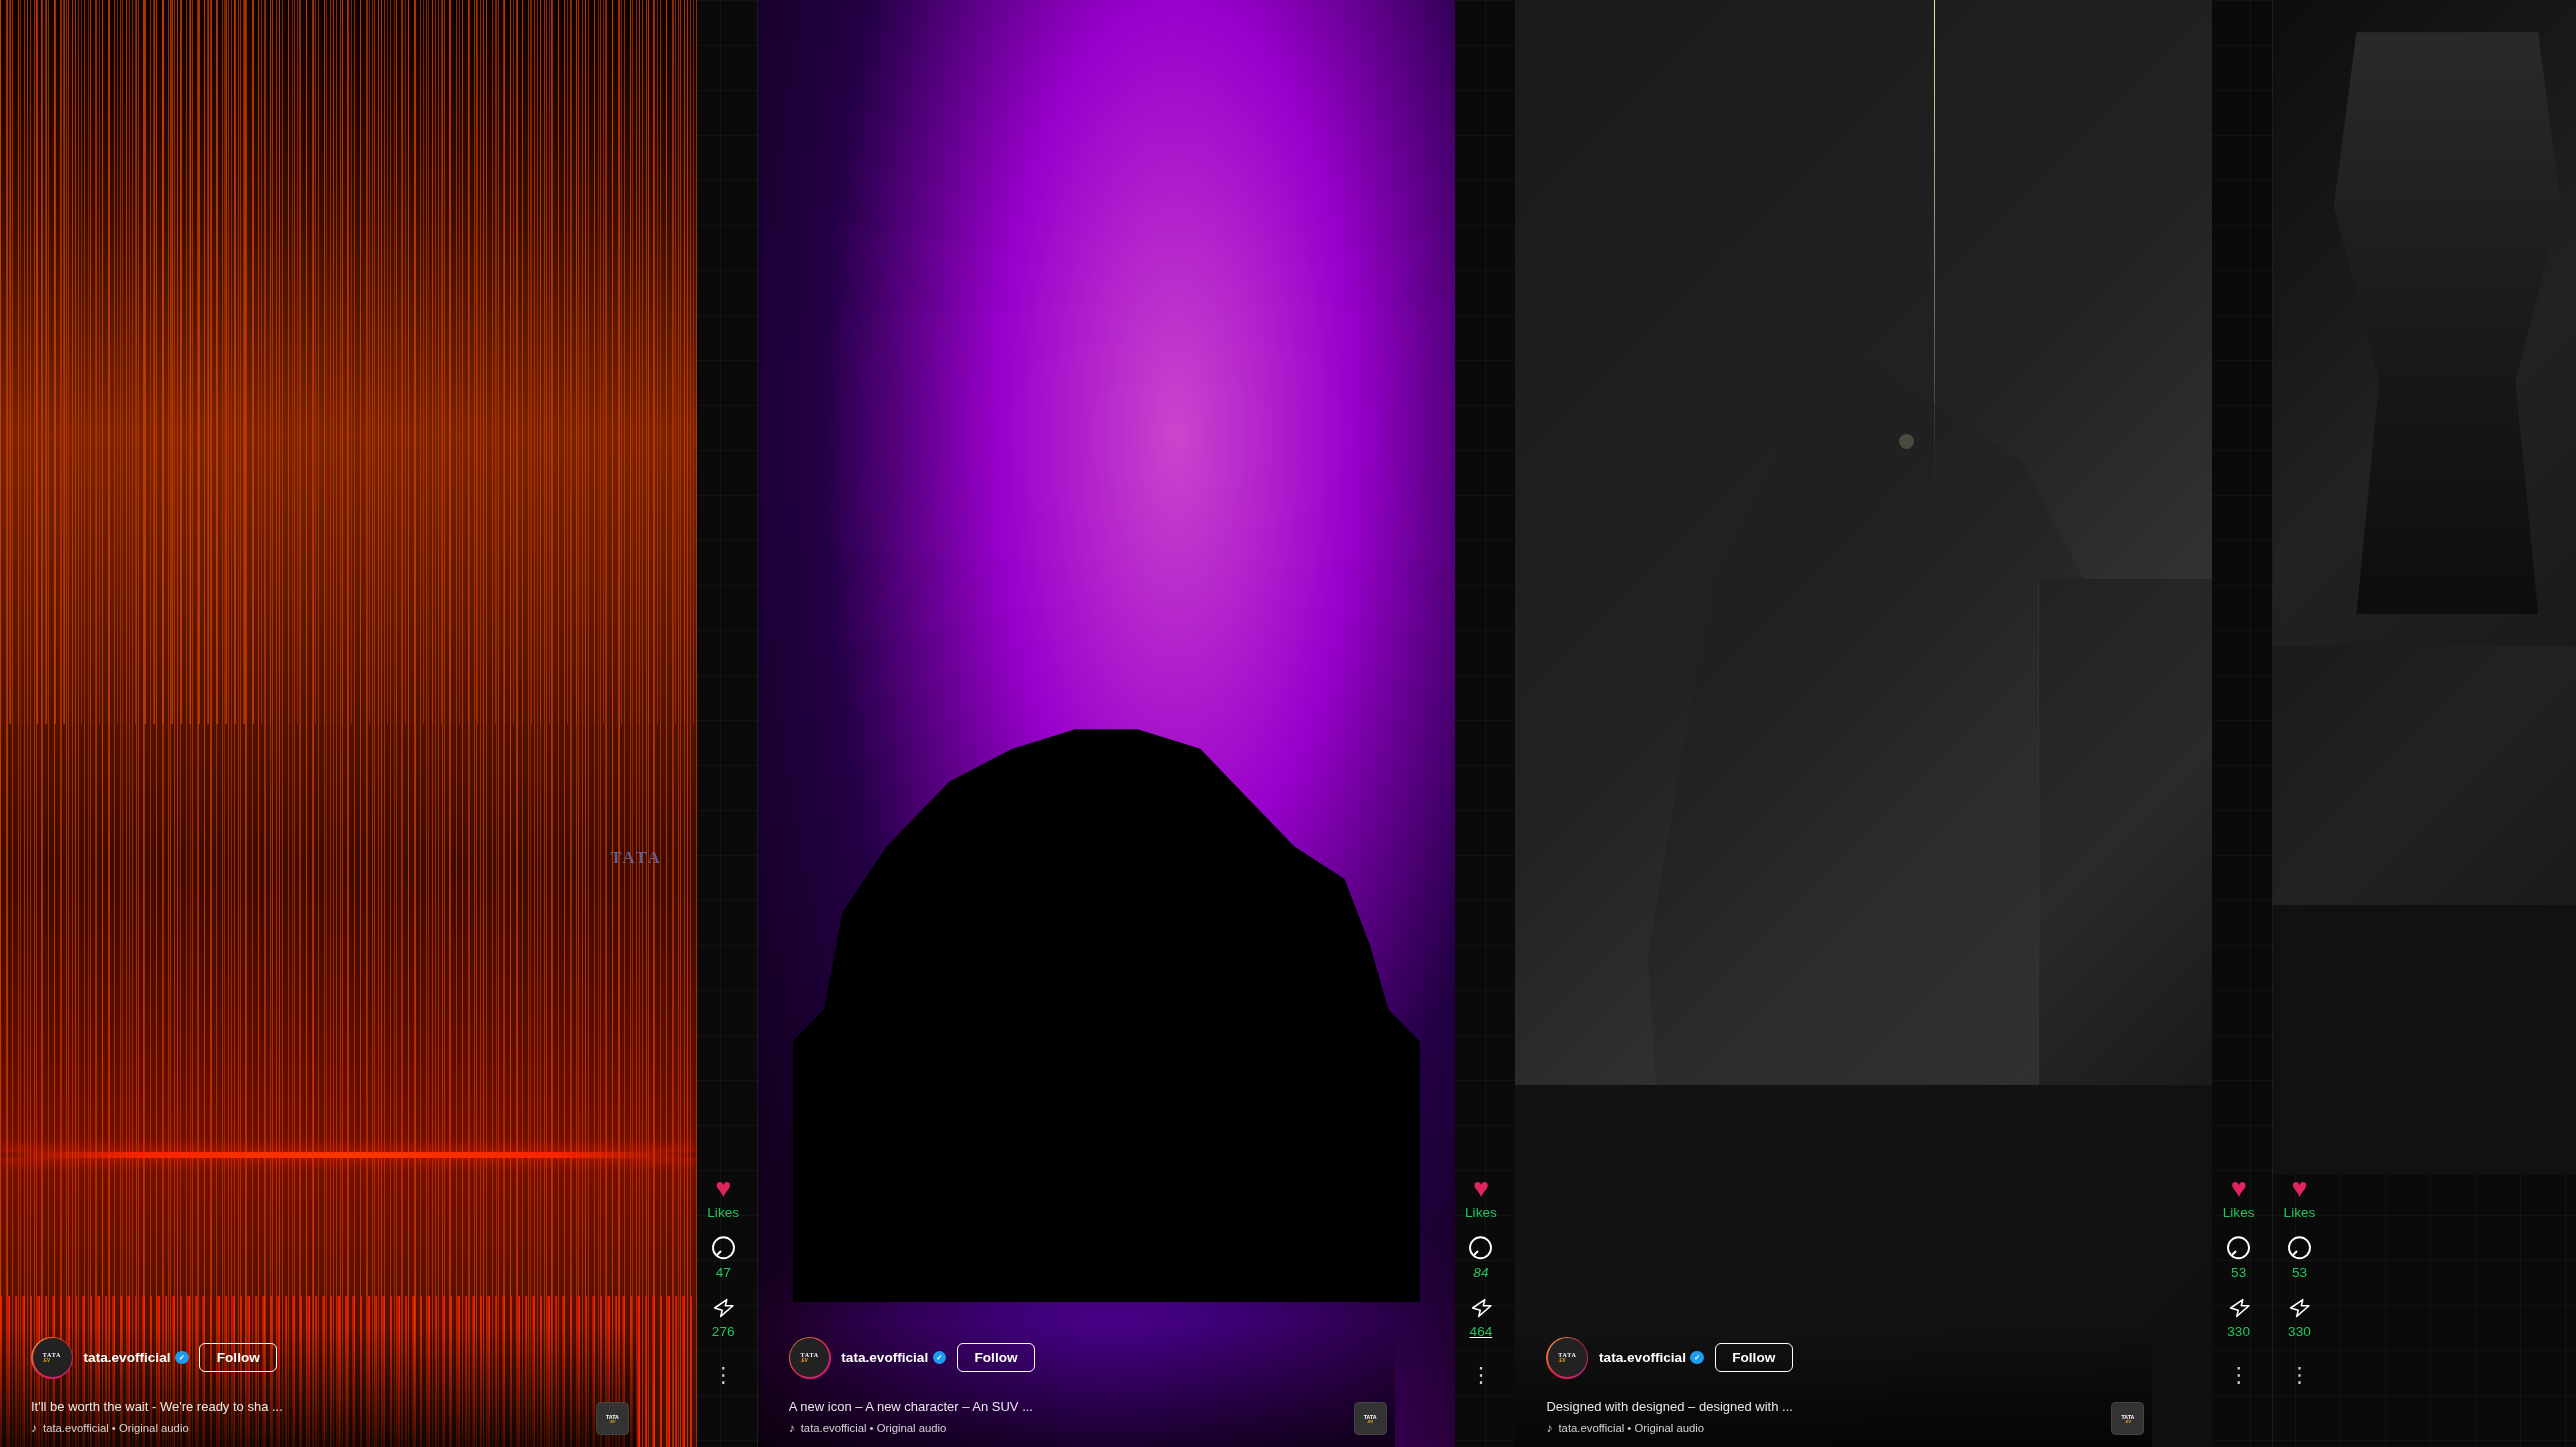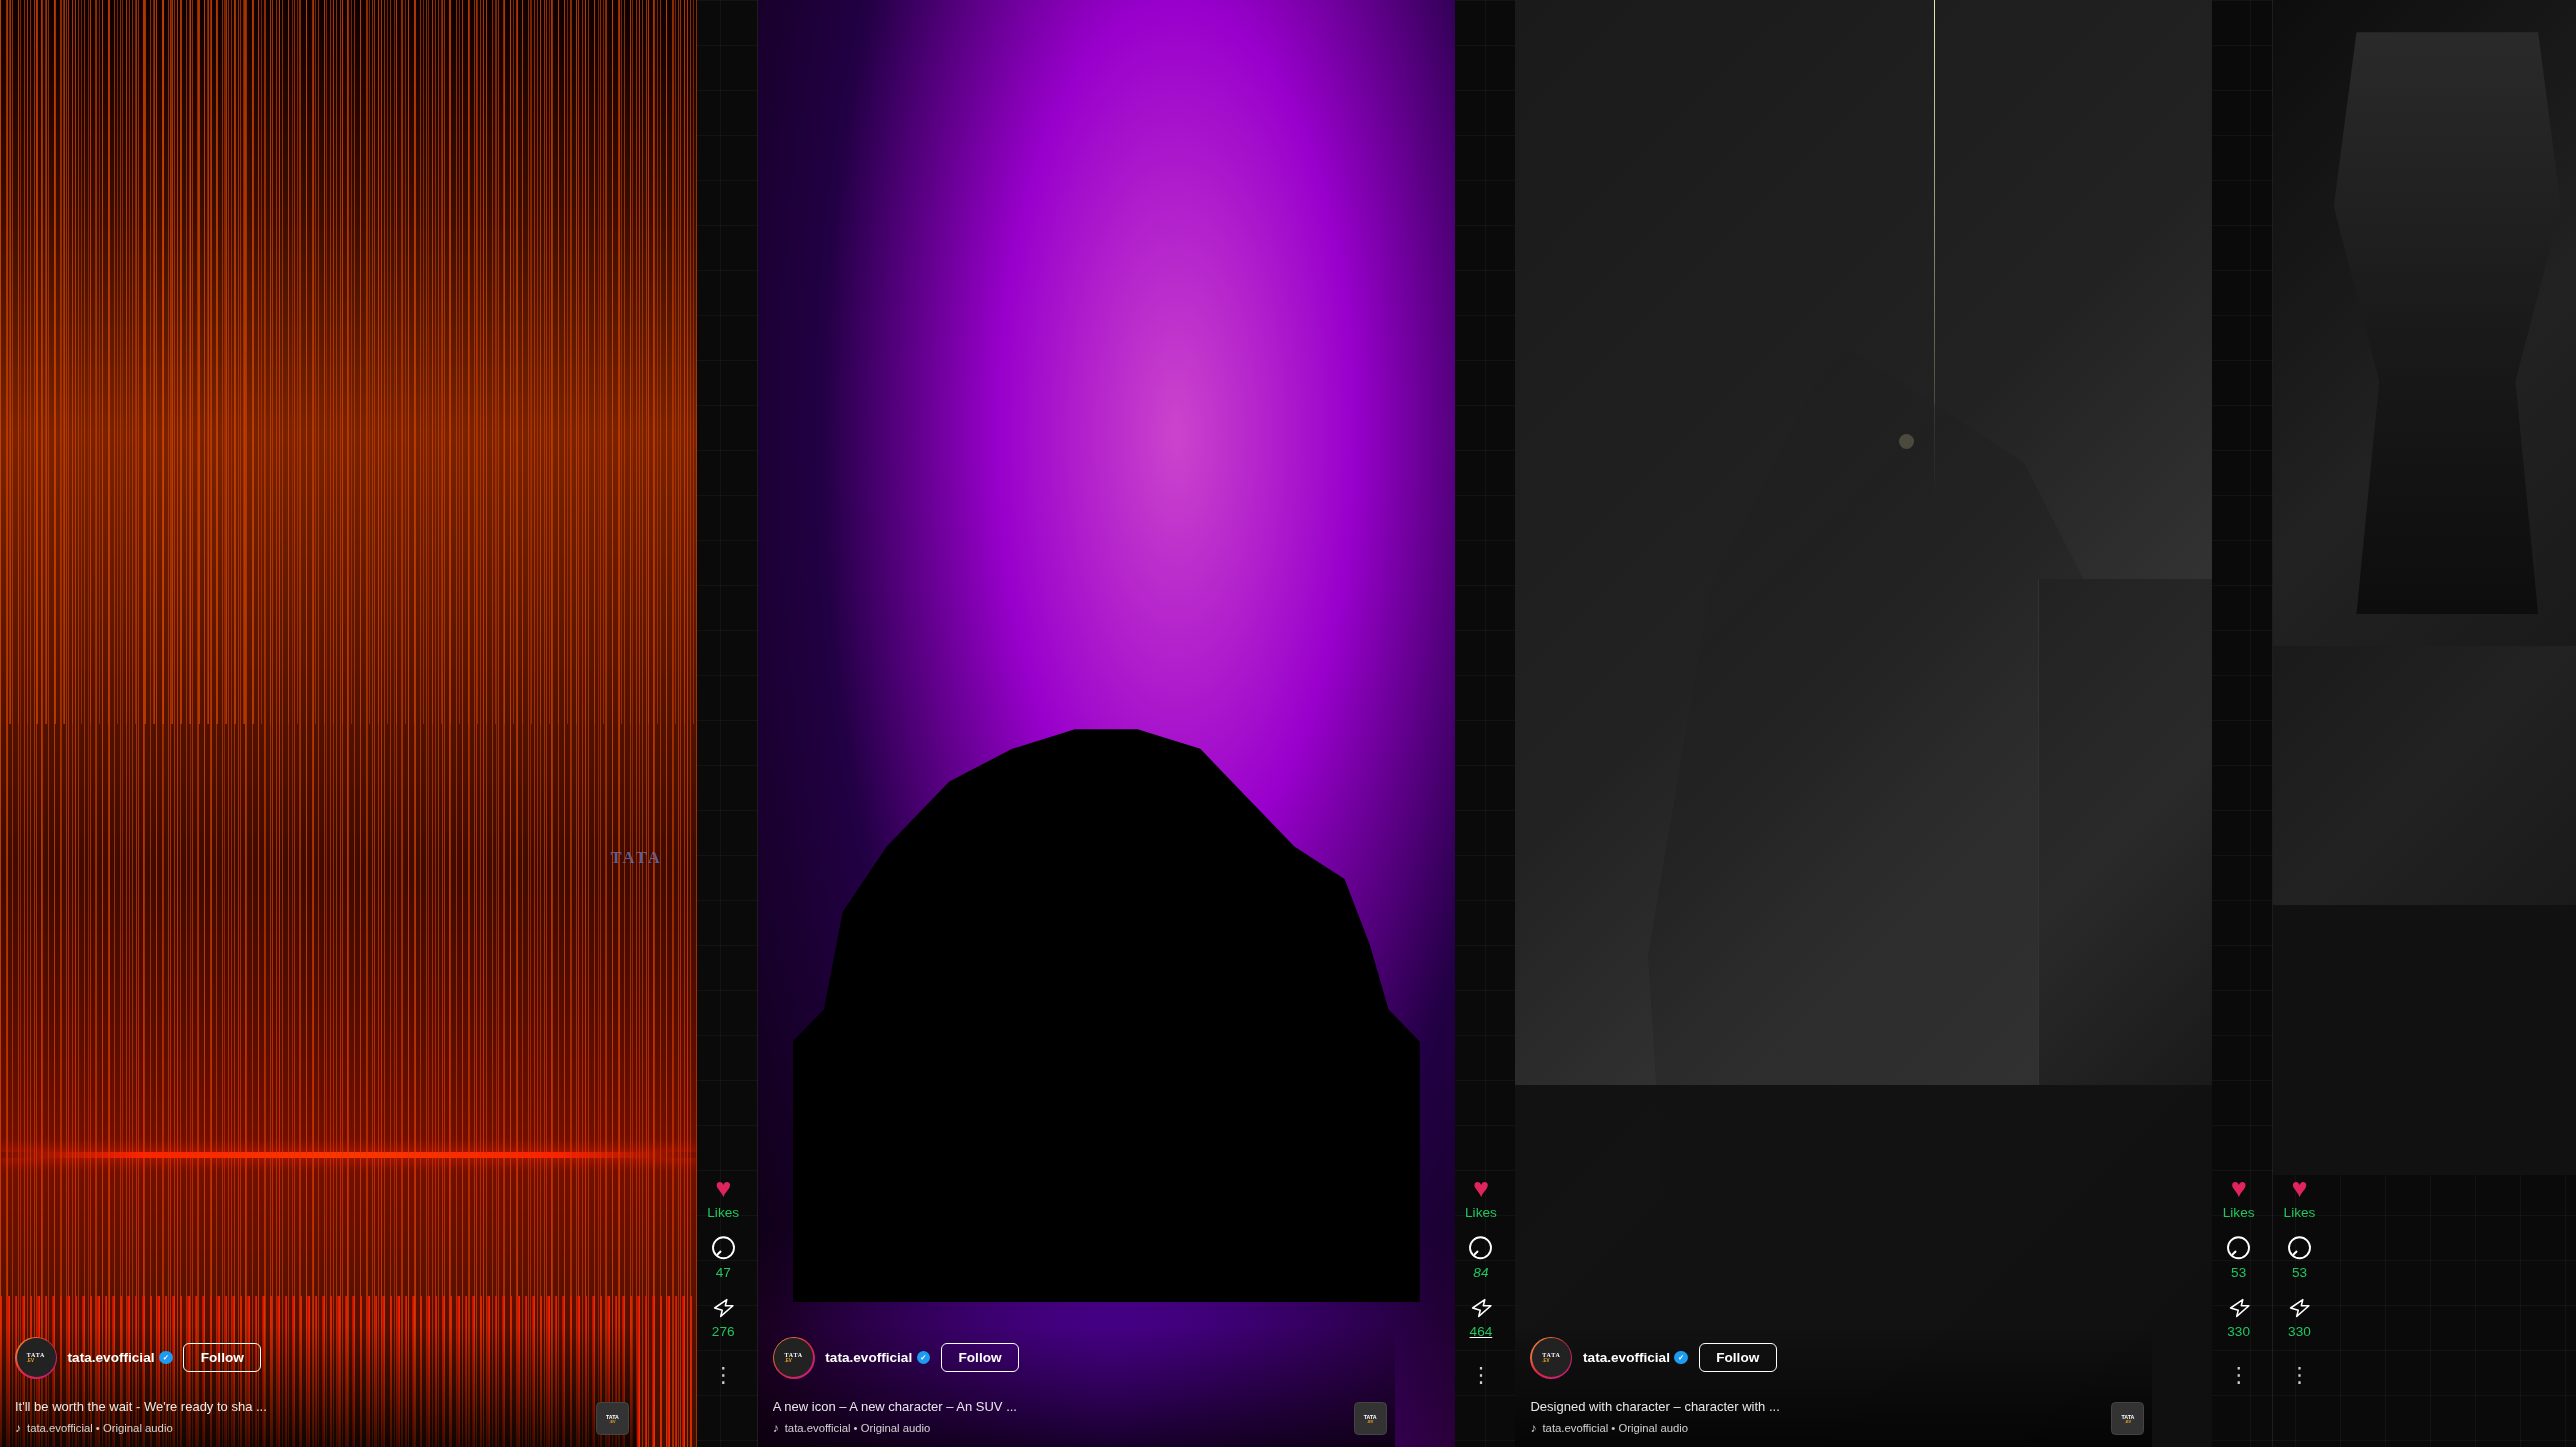--- a/index.html
+++ b/index.html
@@ -166,21 +166,21 @@
       opacity: 0.8;
       margin-top: 6px;
     }
 
     
     .reel-info {
       position: absolute;
       bottom: 0;
       left: 0;
       right: 60px;
-      padding: 12px 15px;
+      padding: 12px 31px;
       background: linear-gradient(0deg, rgba(0,0,0,0.7) 0%, transparent 100%);
     }
 
     .reel-author-row {
       display: flex;
       align-items: center;
       gap: 10.6px;
       margin-bottom: 9px;
     }
 
@@ -483,21 +483,21 @@
                 <div class="ev-text">.EV</div>
               </div>
             </div>
           </div>
           <span class="author-name">
             <span>tata.evofficial</span>
             <span class="verified-badge">✓</span>
           </span>
           <button class="follow-btn">Follow</button>
         </div>
-        <div class="reel-caption">Designed with character – character with ...</div>
+        <div class="reel-caption">Designed with designed – designed with ...</div>
         <div class="reel-audio">
           <span class="music-icon">♪</span>
           <span>tata.evofficial • Original audio</span>
         </div>
       </div>
 
       <div class="audio-thumb">
         <div class="audio-thumb-inner">
           <div style="font-size:5.3px;font-weight:900;color:#fff;">TATA</div>
           <div style="font-size:3.8px;color:#f5a623;">.EV</div>

